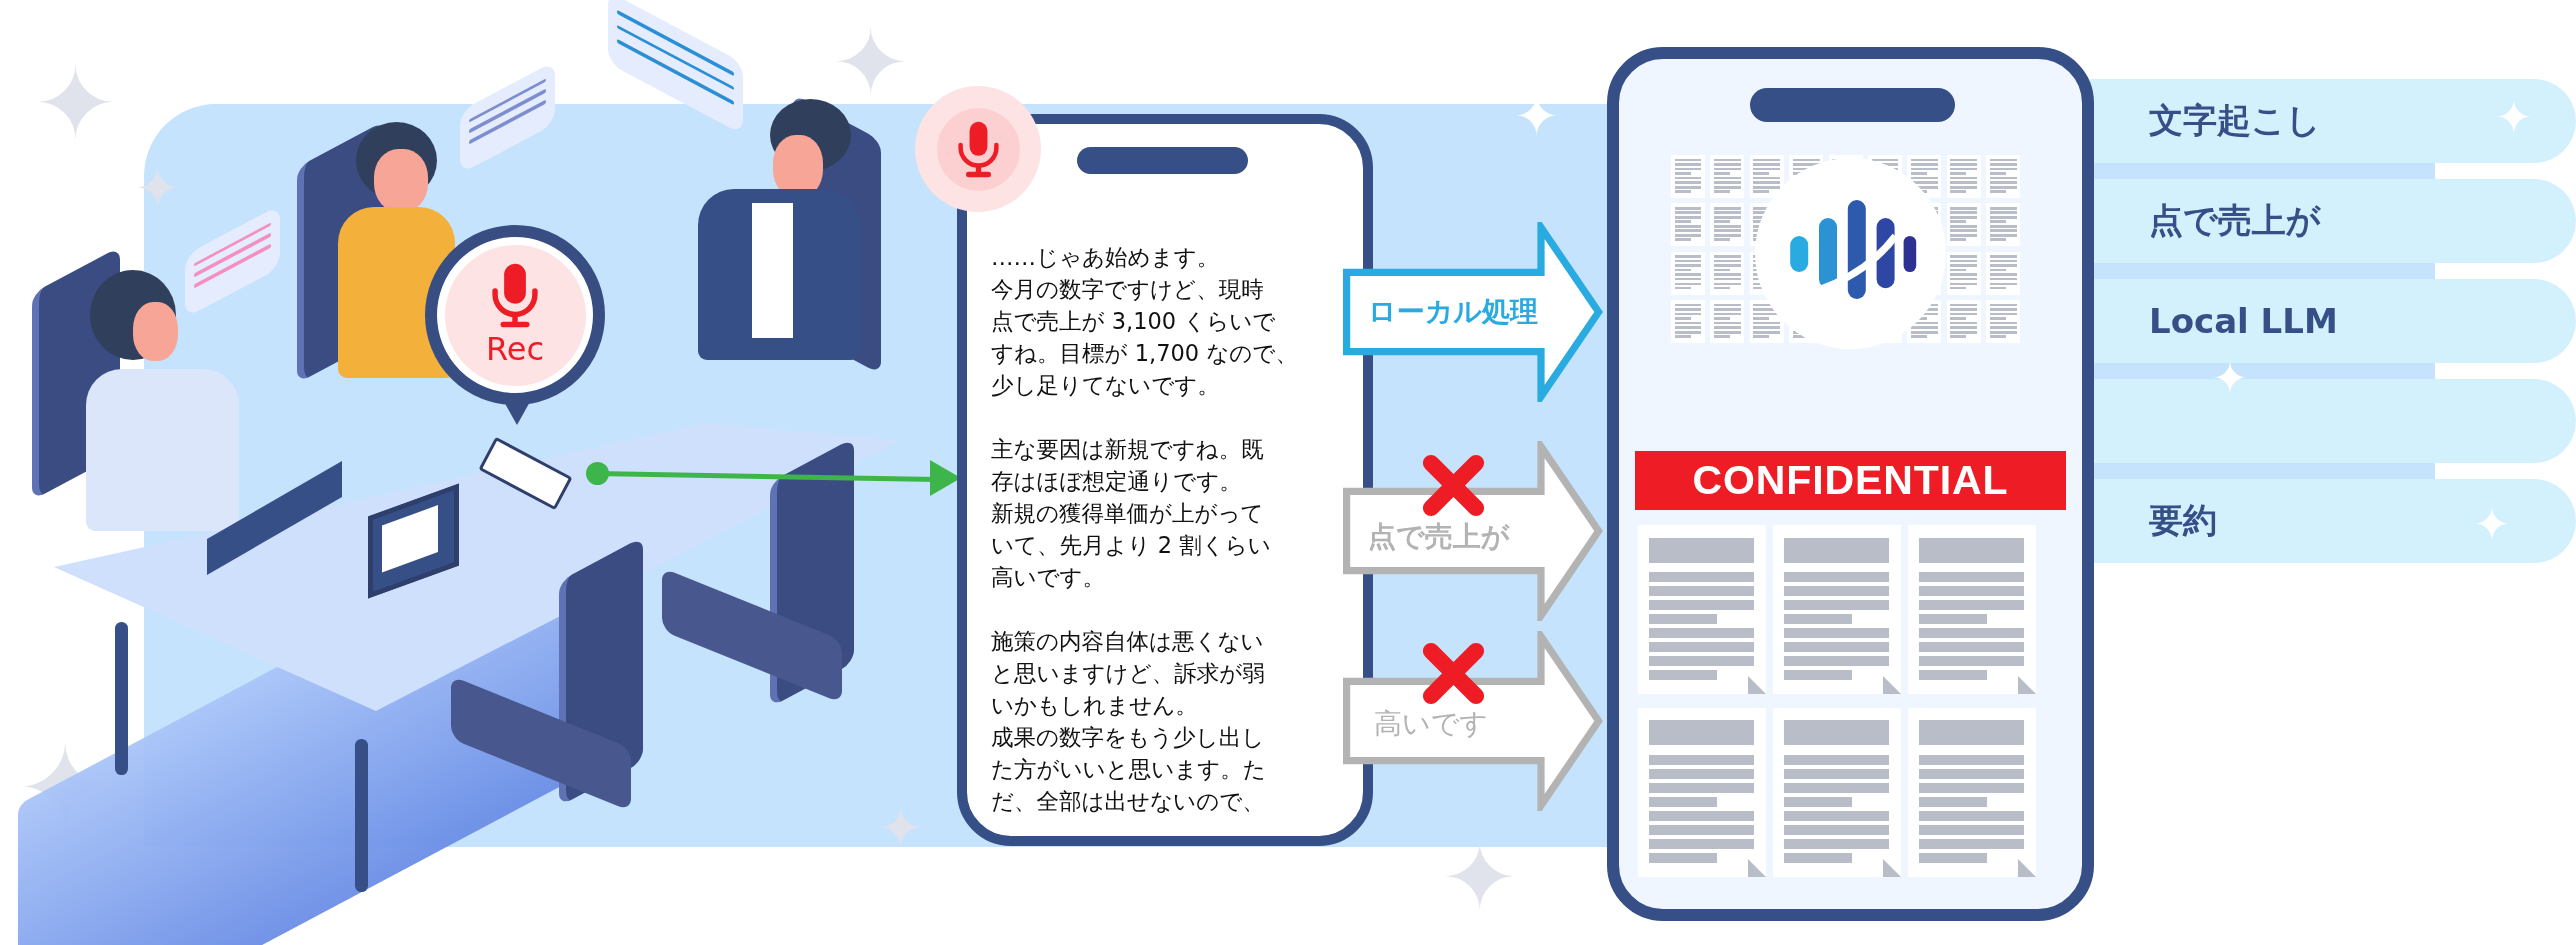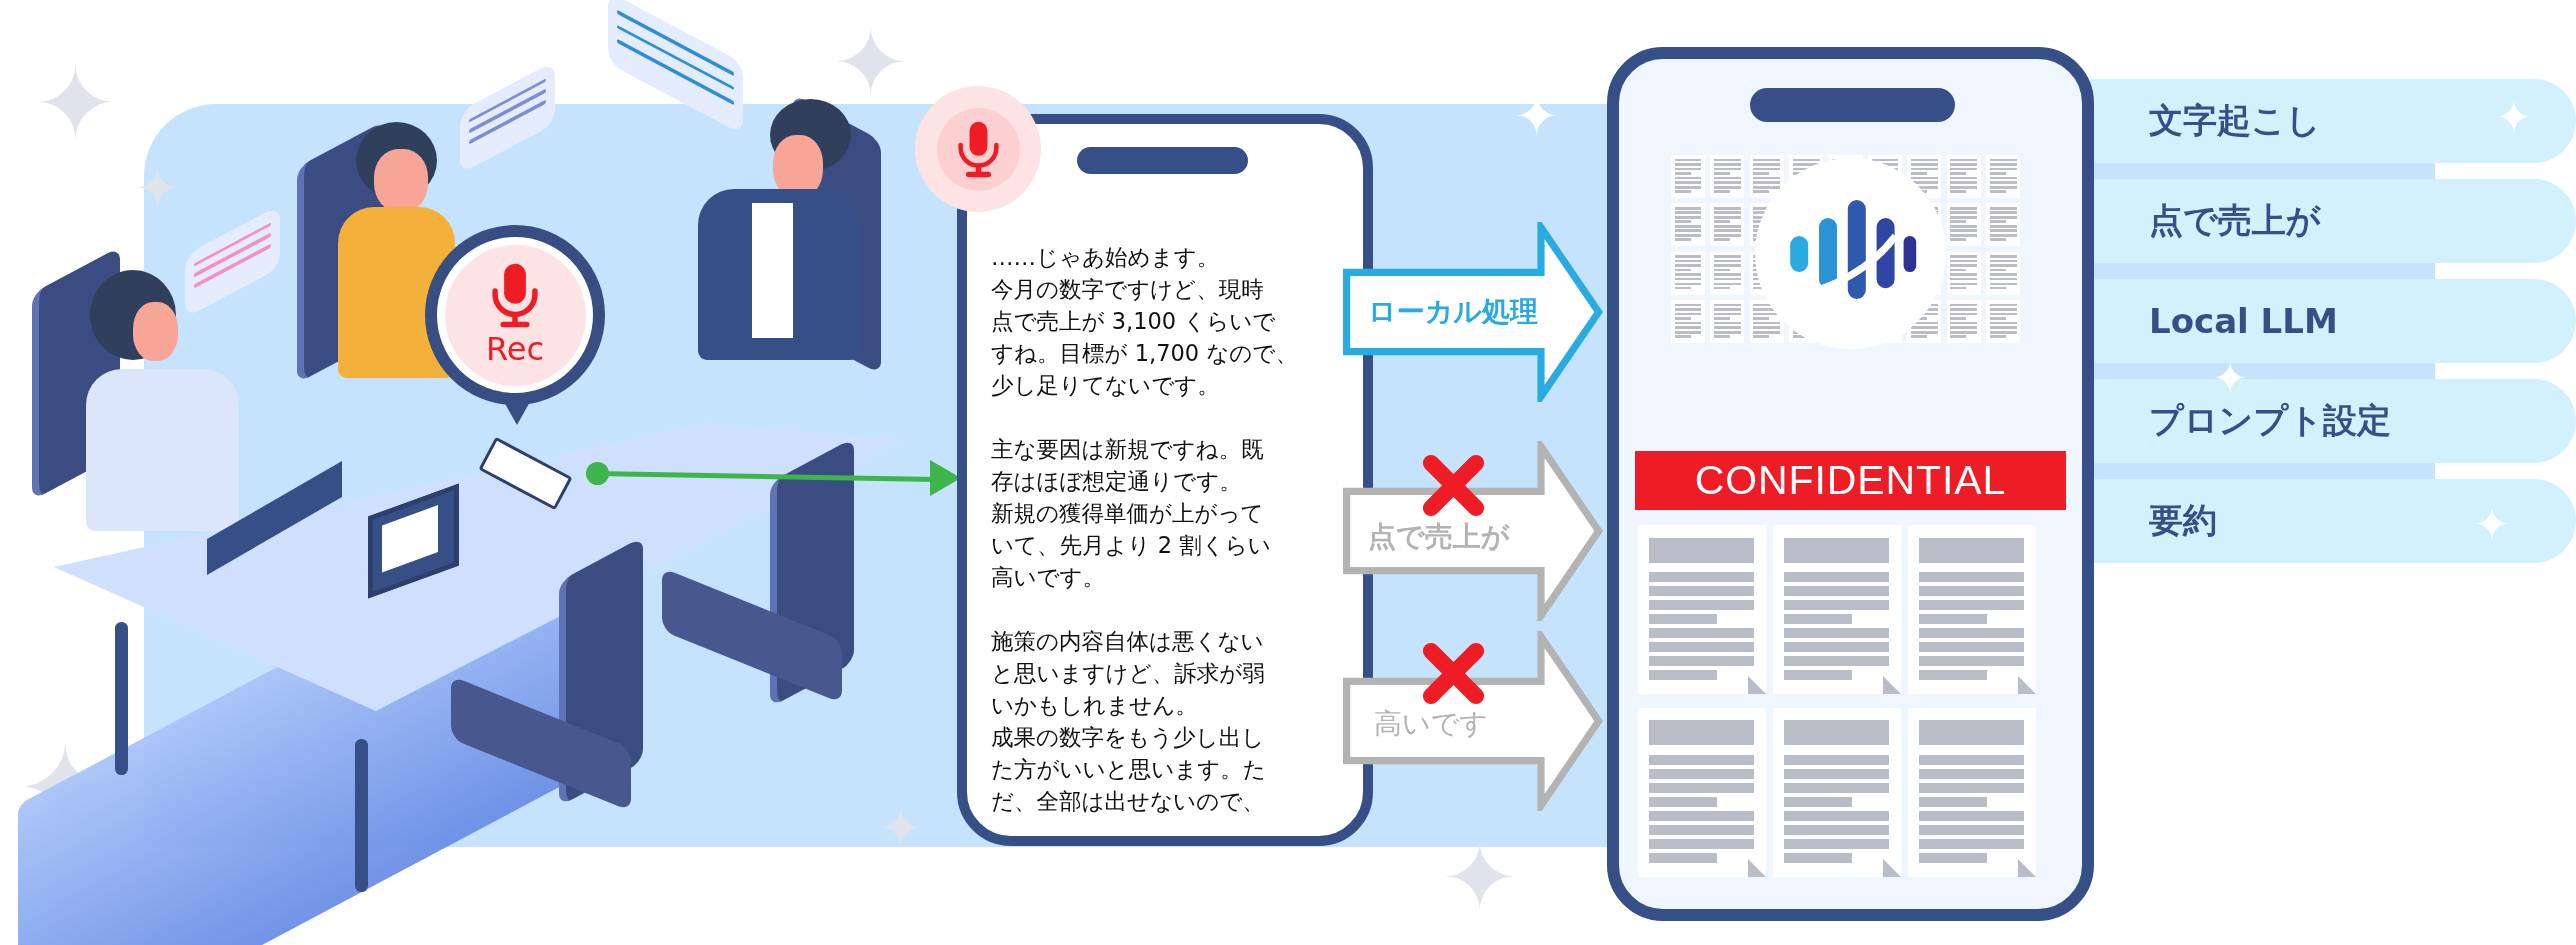--- a/index.html
+++ b/index.html
@@ -60,21 +60,21 @@
   .phone2 { left: 1607px; top: 47px; width: 487px; height: 874px; background: #f0f6ff;
             border: 12.6px solid #364f86; border-radius: 56px; box-sizing: border-box; }
   .phone2-notch { left: 1750px; top: 88px; width: 205px; height: 34px; background: #364f86; border-radius: 17px; }
   .docgrid { left: 1671px; top: 155px; width: 360px; display: grid; grid-template-columns: repeat(9, 34px);
              grid-auto-rows: 43px; gap: 5.4px 5.4px; }
   .mini-doc { background: #ffffff; position: relative; }
   .mini-doc i { position:absolute; left: 3.6px; right: 3.6px; height: 2.7px; background: #b8bdc8; }
   .logo-circle { left: 1755px; top: 158px; width: 191px; height: 191px; border-radius: 50%; background: #ffffff;
                  display:flex; align-items:center; justify-content:center; }
   .confidential { left: 1635px; top: 451px; width: 431px; height: 59px; background: #ee1c25; color: #ffffff;
-                  font-weight: normal; font-size: 41px; text-align: center; line-height: 59px; letter-spacing: 0.9px;
+                  font-weight: bold; font-size: 41px; text-align: center; line-height: 59px; letter-spacing: 0.9px;
                   font-family: "Liberation Sans", sans-serif; }
   .docs6 { left: 1638px; top: 525px; width: 427px; display: grid; grid-template-columns: repeat(3, 128px);
            grid-auto-rows: 169px; gap: 13.5px 7.2px; }
   .doc { background: #ffffff; position: relative; }
   .doc .hdr { position: absolute; left: 10.8px; top: 12.6px; width: 105px; height: 25px; background: #b8bdc8; }
   .doc .ln { position: absolute; left: 10.8px; height: 10px; background: #b8bdc8; }
   .doc .fold { position: absolute; right: 0; bottom: 0; width: 0; height: 0;
                border-left: 18px solid #b8bdc8; border-top: 18px solid transparent; }
 
   
@@ -233,21 +233,20 @@
   <div class="feat-gap" style="top:163px;"></div>
   <div class="feat" style="top:179px;">
     <span class="feat-label">点で売上が</span>
   </div>
   <div class="feat-gap" style="top:263px;"></div>
   <div class="feat" style="top:279px;">
     <span class="feat-label">Local LLM</span>
   </div>
   <div class="feat-gap" style="top:363px;"></div>
   <div class="feat" style="top:379px;">
-    <span class="feat-label">プロンプト設定</span>
     <span class="star-w" style="left:122px;top:-22.5px;font-size:43px;">✦</span>
   </div>
   <div class="feat-gap" style="top:463px;"></div>
   <div class="feat" style="top:479px;">
     <span class="feat-label">要約</span>
     <span class="star-w" style="left:383px;top:22.5px;font-size:45px;">✦</span>
   </div>
 </div>
 
 <div class="abs phone2"></div>

